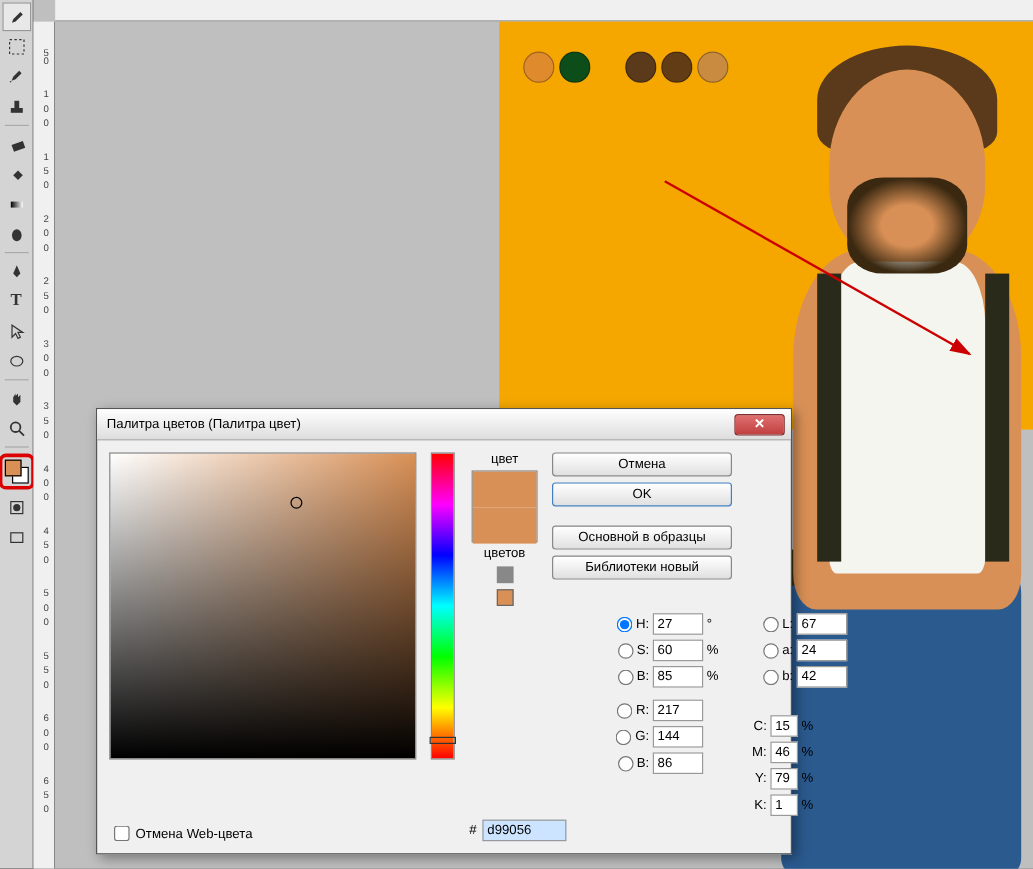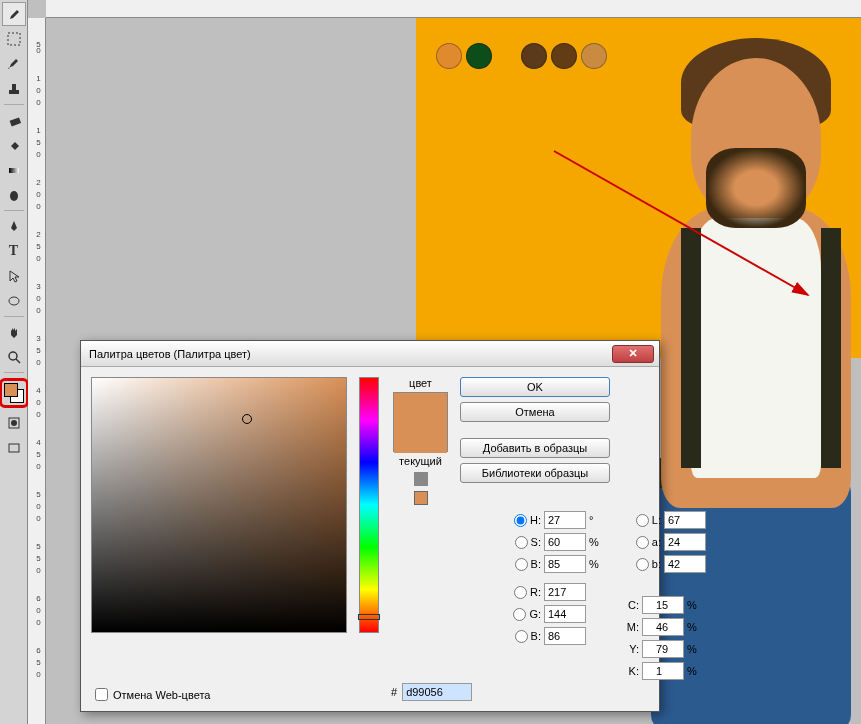--- a/index.html
+++ b/index.html
@@ -52,21 +52,21 @@
 .pbtn.primary { border: 1px solid #4080c0; }
 .value-rows { position: absolute; top: 170px; left: 418px; display: grid; grid-template-columns: auto auto auto; gap: 4px 3px; align-items: center; }
 .value-rows label { display: flex; align-items: center; gap: 3px; width: 42px; justify-content: flex-end; }
 .value-rows input[type="text"] { width: 42px; height: 18px; border: 1px solid #999; padding: 0 3px; text-align: left; }
 .value-rows .unit { width: 14px; }
 .lab-rows { position: absolute; top: 170px; left: 540px; display: grid; grid-template-columns: auto auto; gap: 4px 3px; align-items: center; }
 .lab-rows label { display: flex; align-items: center; gap: 3px; width: 40px; justify-content: flex-end; }
 .lab-rows input[type="text"] { width: 42px; height: 18px; border: 1px solid #999; padding: 0 3px; }
 .cmyk-rows { position: absolute; top: 255px; left: 540px; display: grid; grid-template-columns: auto auto auto; gap: 4px 3px; align-items: center; }
 .cmyk-rows label { width: 18px; text-align: right; }
-.cmyk-rows input[type="text"] { width: 42px; height: 18px; border: 1px solid #999; padding: 0 13px; }
+.cmyk-rows input[type="text"] { width: 23px; height: 18px; border: 1px solid #999; padding: 0 3px; }
 .webonly { position: absolute; bottom: 10px; left: 14px; display: flex; align-items: center; gap: 5px; }
 .hexrow { position: absolute; bottom: 10px; left: 310px; display: flex; align-items: center; gap: 5px; }
 .hexrow input { width: 70px; height: 18px; border: 1px solid #999; background: #cce4ff; padding: 0 3px; }
 input[type="radio"] { margin: 0; }
 </style>
 </head>
 <body>
 
 <div class="workspace">
   <div class="toolbar">
@@ -230,30 +230,30 @@
     </div>
     <div class="hue-strip">
       <div class="hue-marker"></div>
     </div>
     <div class="preview-col">
       <span>цвет</span>
       <div class="preview-box">
         <div class="preview-new"></div>
         <div class="preview-cur"></div>
       </div>
-      <span>текущий</span>
+      <span>цветов</span>
       <div class="cube-icon"></div>
       <div class="swatch-mini"></div>
     </div>
     <div class="btn-col">
+      <button class="pbtn">Отмена</button>
       <button class="pbtn primary">OK</button>
-      <button class="pbtn">Отмена</button>
       <div style="height:6px"></div>
-      <button class="pbtn">Добавить в образцы</button>
-      <button class="pbtn">Библиотеки образцы</button>
+      <button class="pbtn">Основной в образцы</button>
+      <button class="pbtn">Библиотеки новый</button>
     </div>
   </div>
 
   <div class="value-rows">
     <label>
         <input type="radio" name="m" checked="" style="">
         <span>H:</span>
       </label>
       <input type="text" value="27" style="">
       <span class="unit">°</span>

